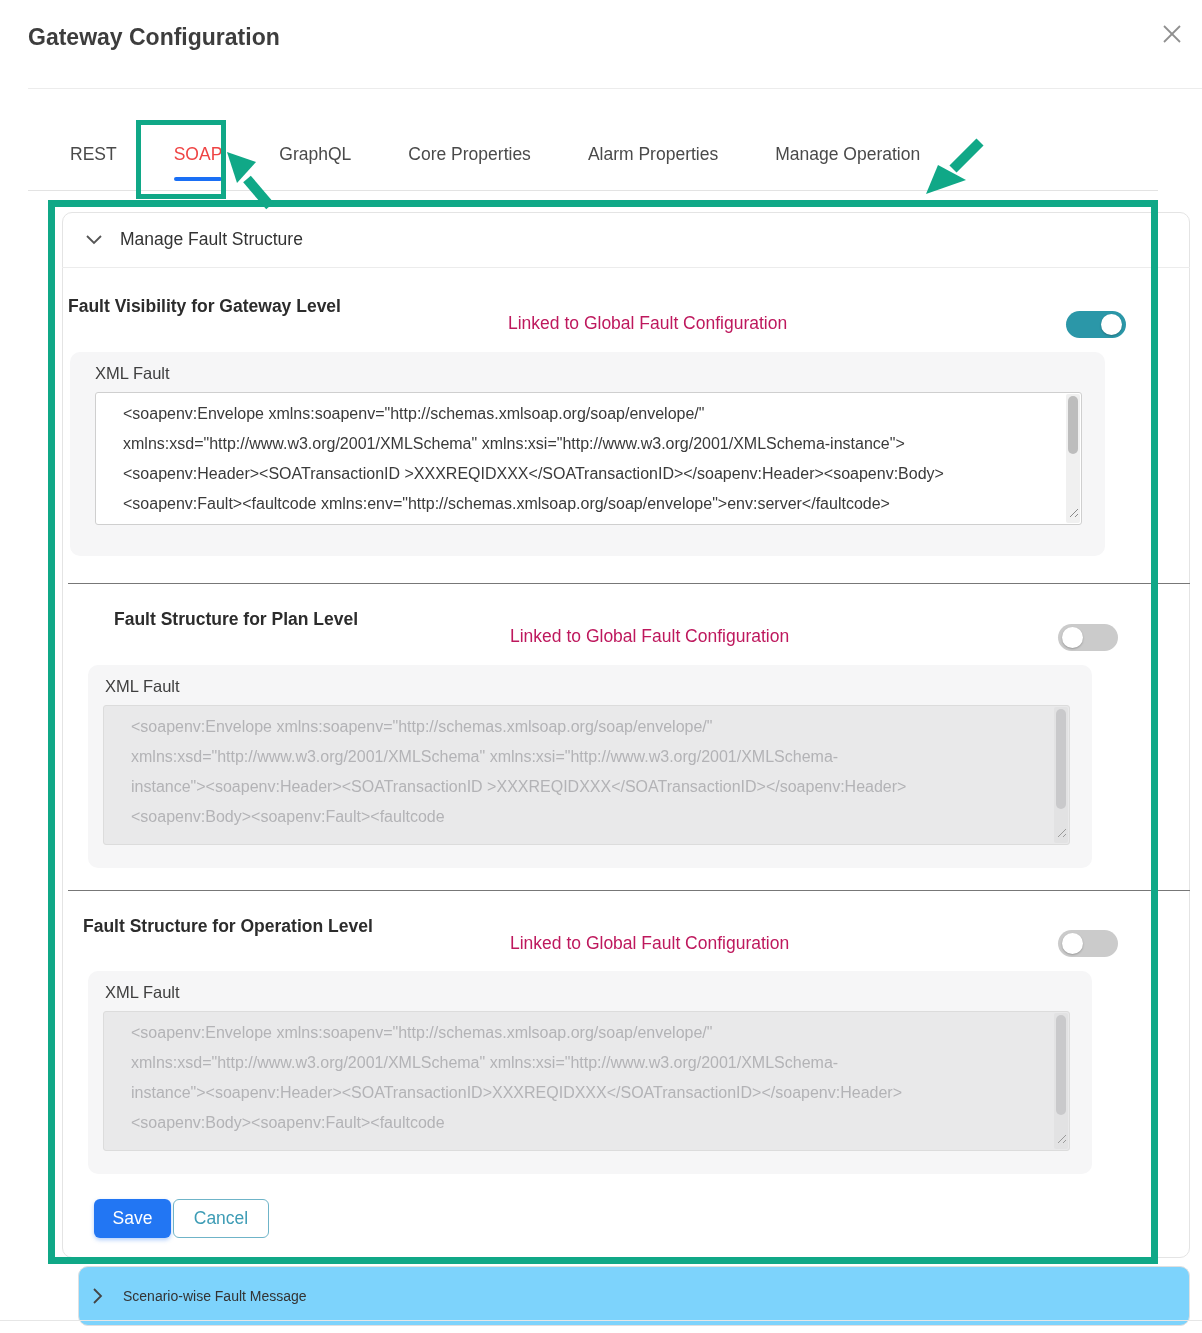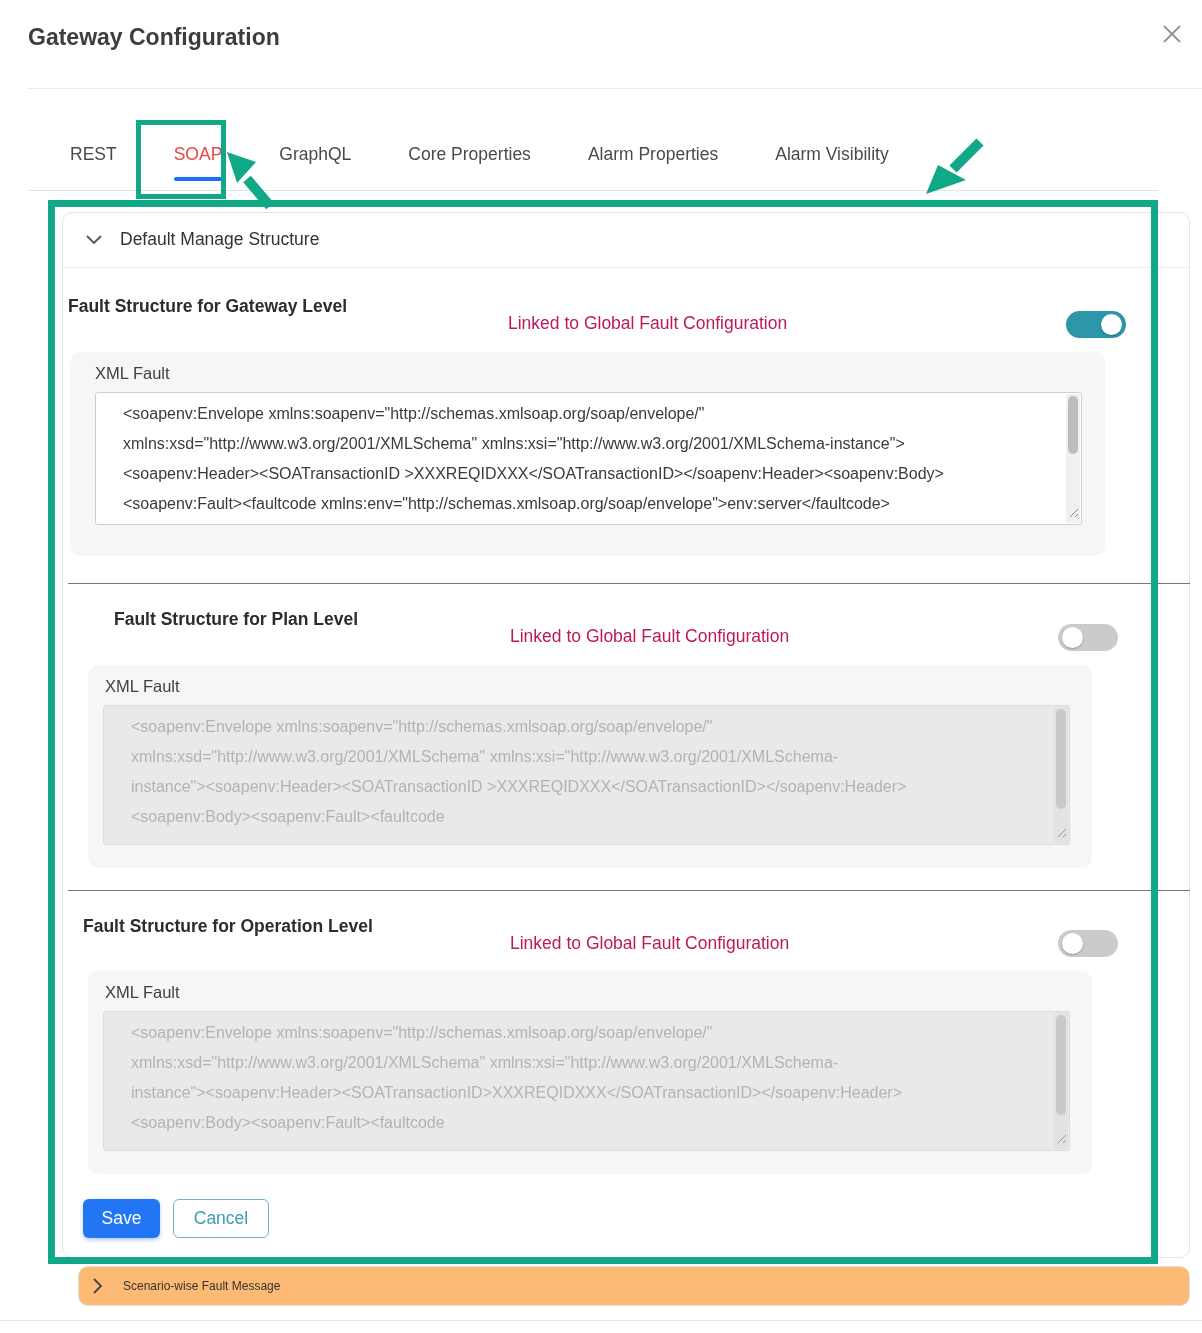--- a/index.html
+++ b/index.html
@@ -59,29 +59,29 @@
   .sb-track{position:absolute;top:2px;bottom:2px;right:2px;width:14px;background:#f0f0f0;border-radius:2px;}
   .ta-disabled .sb-track{background:#e2e2e3;}
   .sb-thumb{position:absolute;left:2px;width:10px;border-radius:6px;background:#bdbdbd;}
   .ta-disabled .sb-thumb{background:#c9c9cb;}
   .grip{position:absolute;right:3px;bottom:3px;}
 
   .sec-divider{position:absolute;left:68px;width:1122px;height:1px;background:#777;}
 
   .btn{position:absolute;height:39px;border-radius:6px;font-size:17.5px;display:flex;
        align-items:center;justify-content:center;cursor:pointer;box-sizing:border-box;}
-  .btn-save{left:83px;top:1199px;width:77px;background:#2276f3;color:#fff;
+  .btn-save{left:94px;top:1199px;width:77px;background:#2276f3;color:#fff;
             box-shadow:0 2px 4px rgba(34,118,243,.35);}
   .btn-cancel{left:173px;top:1199px;width:96px;background:#fff;color:#3d9cb5;
               border:1px solid #6fb4c8;}
 
-  .scenario-panel{position:absolute;left:78px;top:1266px;width:1112px;height:40px;background:#fdba74;
+  .scenario-panel{position:absolute;left:78px;top:1266px;width:1112px;height:60px;background:#7dd3fc;
                   border:1px solid #e0e0e0;border-radius:10px;box-sizing:border-box;display:flex;
                   align-items:center;gap:20px;padding-left:14px;cursor:pointer;
-                  font-size:12px;color:#333;}
+                  font-size:14px;color:#333;}
   .hr-bottom{position:absolute;left:0;right:0;top:1320px;height:1px;background:#e6e6e6;}
 </style>
 </head>
 <body>
 
 <div id="root">
 
   <div class="modal-title">Gateway Configuration</div>
 
   <div class="close-btn">
@@ -92,21 +92,21 @@
   </div>
 
   <div class="hr-top"></div>
 
   <div class="tabs">
     <div class="tab">REST</div>
     <div class="tab active">SOAP</div>
     <div class="tab">GraphQL</div>
     <div class="tab">Core Properties</div>
     <div class="tab">Alarm Properties</div>
-    <div class="tab">Alarm Visibility</div>
+    <div class="tab">Manage Operation</div>
   </div>
   <div class="tabs-divider"></div>
 
   <div class="soap-outline"></div>
   <div class="arrow-a">
     <svg width="52" height="62" viewBox="0 0 52 62">
       <line x1="46" y1="56" x2="23" y2="29" stroke="#10a887" stroke-width="10"></line>
       <polygon points="3,2 32,12 13,33" fill="#10a887"></polygon>
     </svg>
   </div>
@@ -116,24 +116,24 @@
       <polygon points="10,58 22,29 50,44" fill="#10a887"></polygon>
     </svg>
   </div>
   <div class="big-outline"></div>
 
   <div class="panel"></div>
   <div class="acc-header">
     <svg width="16" height="10" viewBox="0 0 16 10">
       <polyline points="1,1 8,8 15,1" fill="none" stroke="#555" stroke-width="1.8"></polyline>
     </svg>
-    <span>Default Manage Structure</span>
-  </div>
-
-  <div class="sec-heading" style="left:68px;top:296px;">Fault Structure for Gateway Level</div>
+    <span>Manage Fault Structure</span>
+  </div>
+
+  <div class="sec-heading" style="left:68px;top:296px;">Fault Visibility for Gateway Level</div>
   <div class="linked-text" style="left:508px;top:313px;">Linked to Global Fault Configuration</div>
   <div class="overwrite-label" style="left:983px;top:314px;">Overwrite</div>
   <div class="toggle on" style="left:1066px;top:311px;">
     <span class="knob"></span>
   </div>
 
   <div class="xml-box" style="left:70px;top:352px;width:1035px;height:204px;"></div>
   <div class="xml-label" style="left:95px;top:364px;">XML Fault</div>
   <div class="ta-wrap ta-enabled" style="left:95px;top:392px;width:987px;height:133px;">
     <textarea wrap="off" spellcheck="false" style="">&lt;soapenv:Envelope xmlns:soapenv="http://schemas.xmlsoap.org/soap/envelope/"

